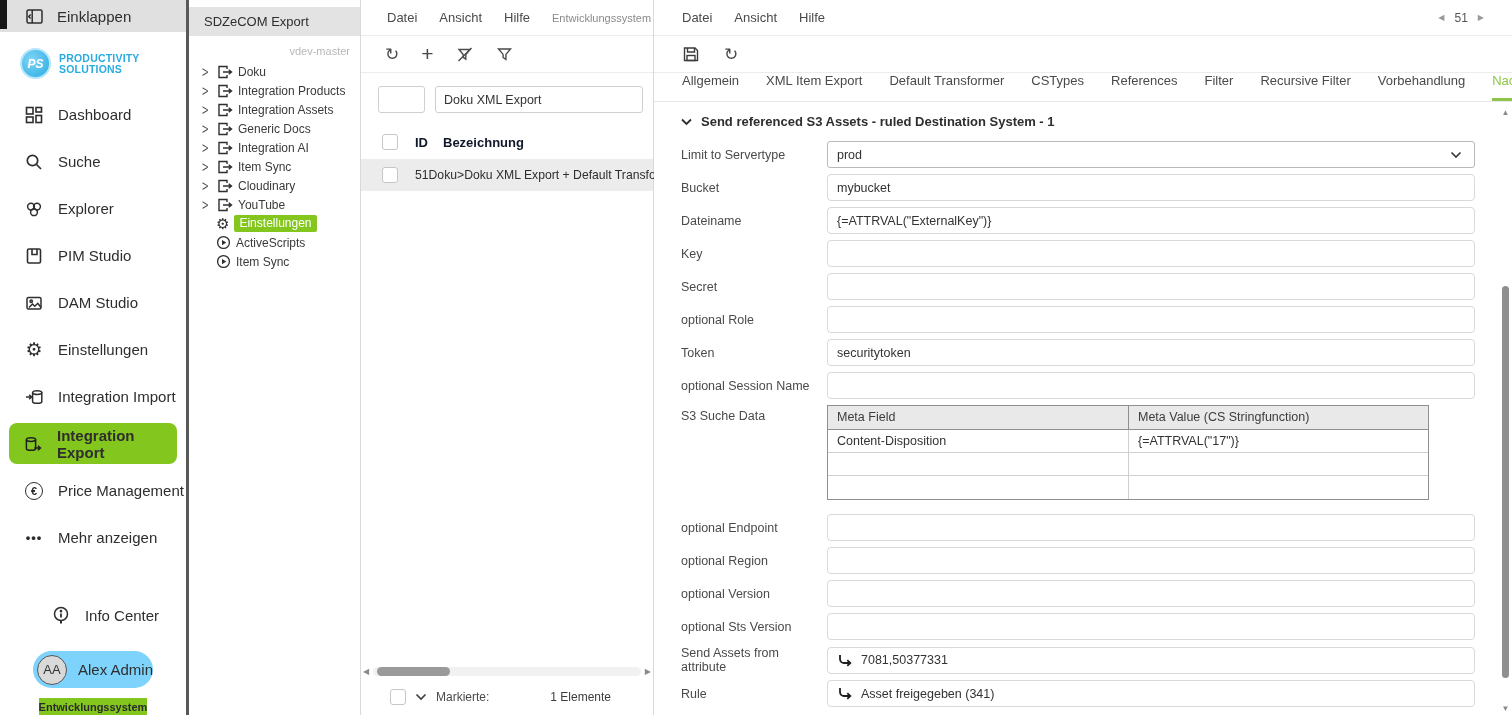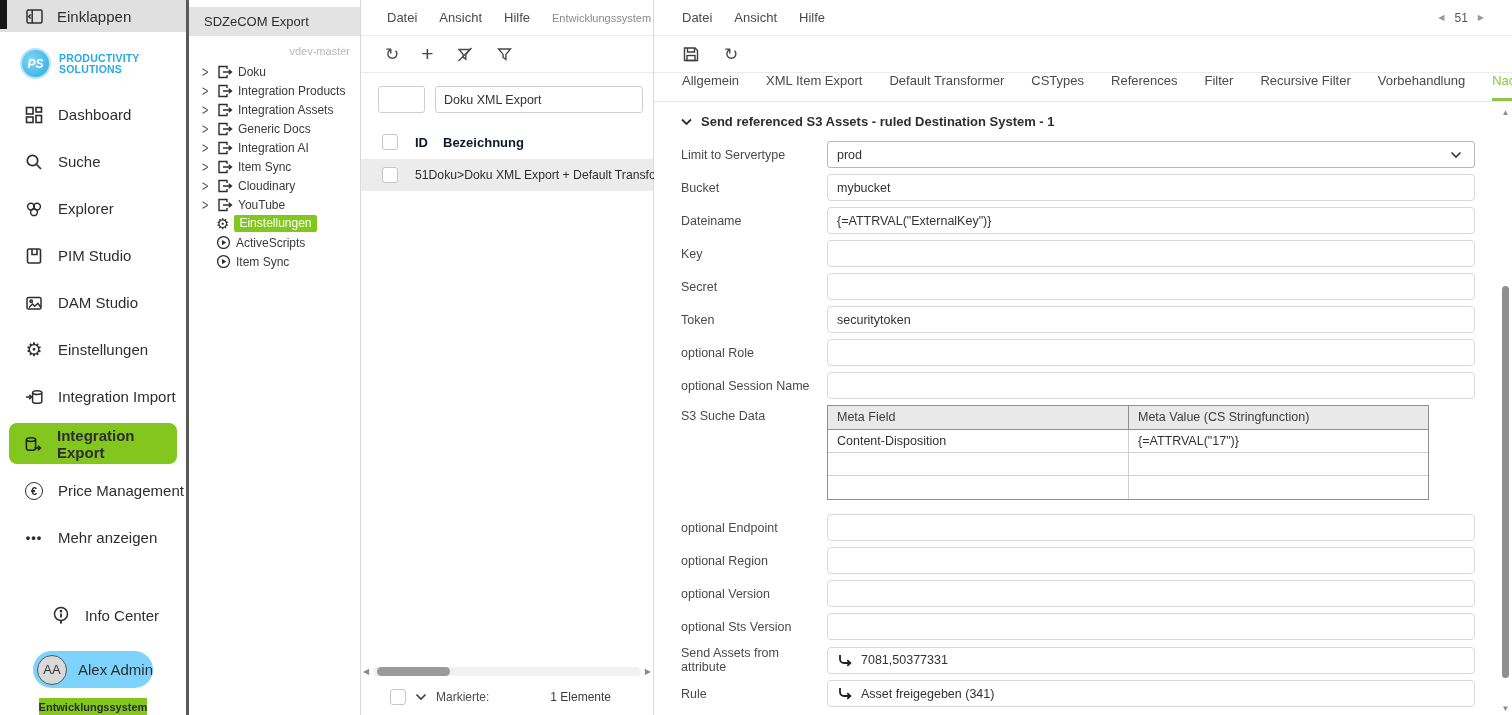--- a/index.html
+++ b/index.html
@@ -469,26 +469,26 @@
     </div>
     <div class="frow">
       <div class="flabel">Key</div>
       <div class="fctl"><input class="fi" value="" style=""></div>
     </div>
     <div class="frow">
       <div class="flabel">Secret</div>
       <div class="fctl"><input class="fi" value="" style=""></div>
     </div>
     <div class="frow">
+      <div class="flabel">optional Role</div>
+      <div class="fctl"><input class="fi" value="" style=""></div>
+    </div>
+    <div class="frow">
       <div class="flabel">Token</div>
       <div class="fctl"><input class="fi" value="securitytoken" style=""></div>
-    </div>
-    <div class="frow">
-      <div class="flabel">optional Role</div>
-      <div class="fctl"><input class="fi" value="" style=""></div>
     </div>
     <div class="frow">
       <div class="flabel">optional Session Name</div>
       <div class="fctl"><input class="fi" value="" style=""></div>
     </div>
 
     <div class="frow top">
       <div class="flabel">S3 Suche Data</div>
       <div class="meta-table">
         <div class="mt-head">

